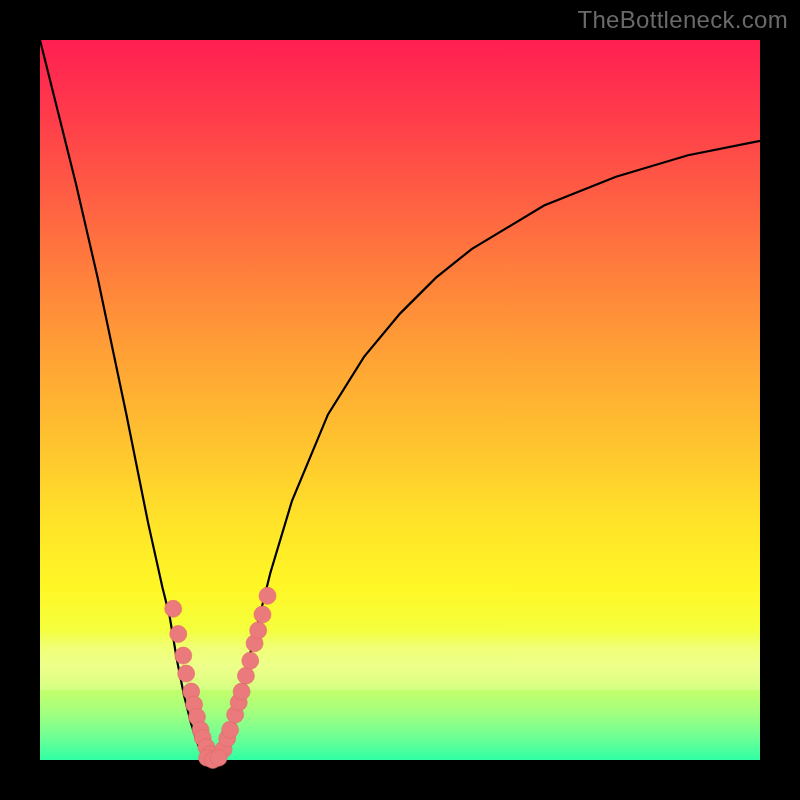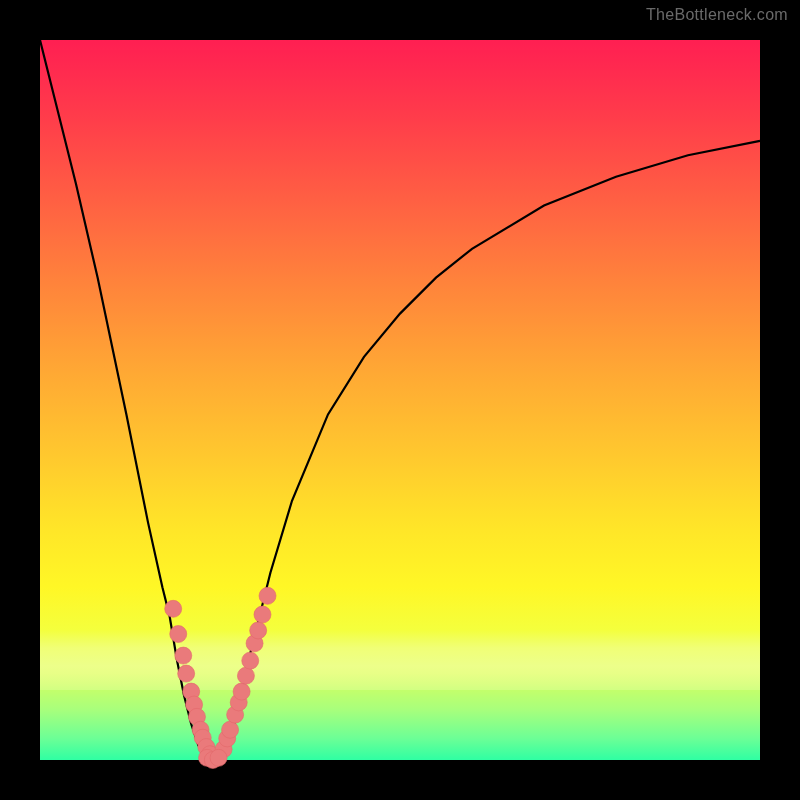--- a/index.html
+++ b/index.html
@@ -57,21 +57,21 @@
       rgba(255,255,200,0.45) 60%,
       rgba(255,255,200,0.25) 100%
     );
     pointer-events: none;
   }
   .watermark {
     position: absolute;
     top: 6px;
     right: 12px;
     color: #6a6a6a;
-    font-size: 16px;
+    font-size: 24px;
     font-weight: 500;
     letter-spacing: 0.3px;
     user-select: none;
     text-align: right;
   }
   svg.curve {
     position: absolute;
     left: 0;
     top: 0;
     width: 720px;

